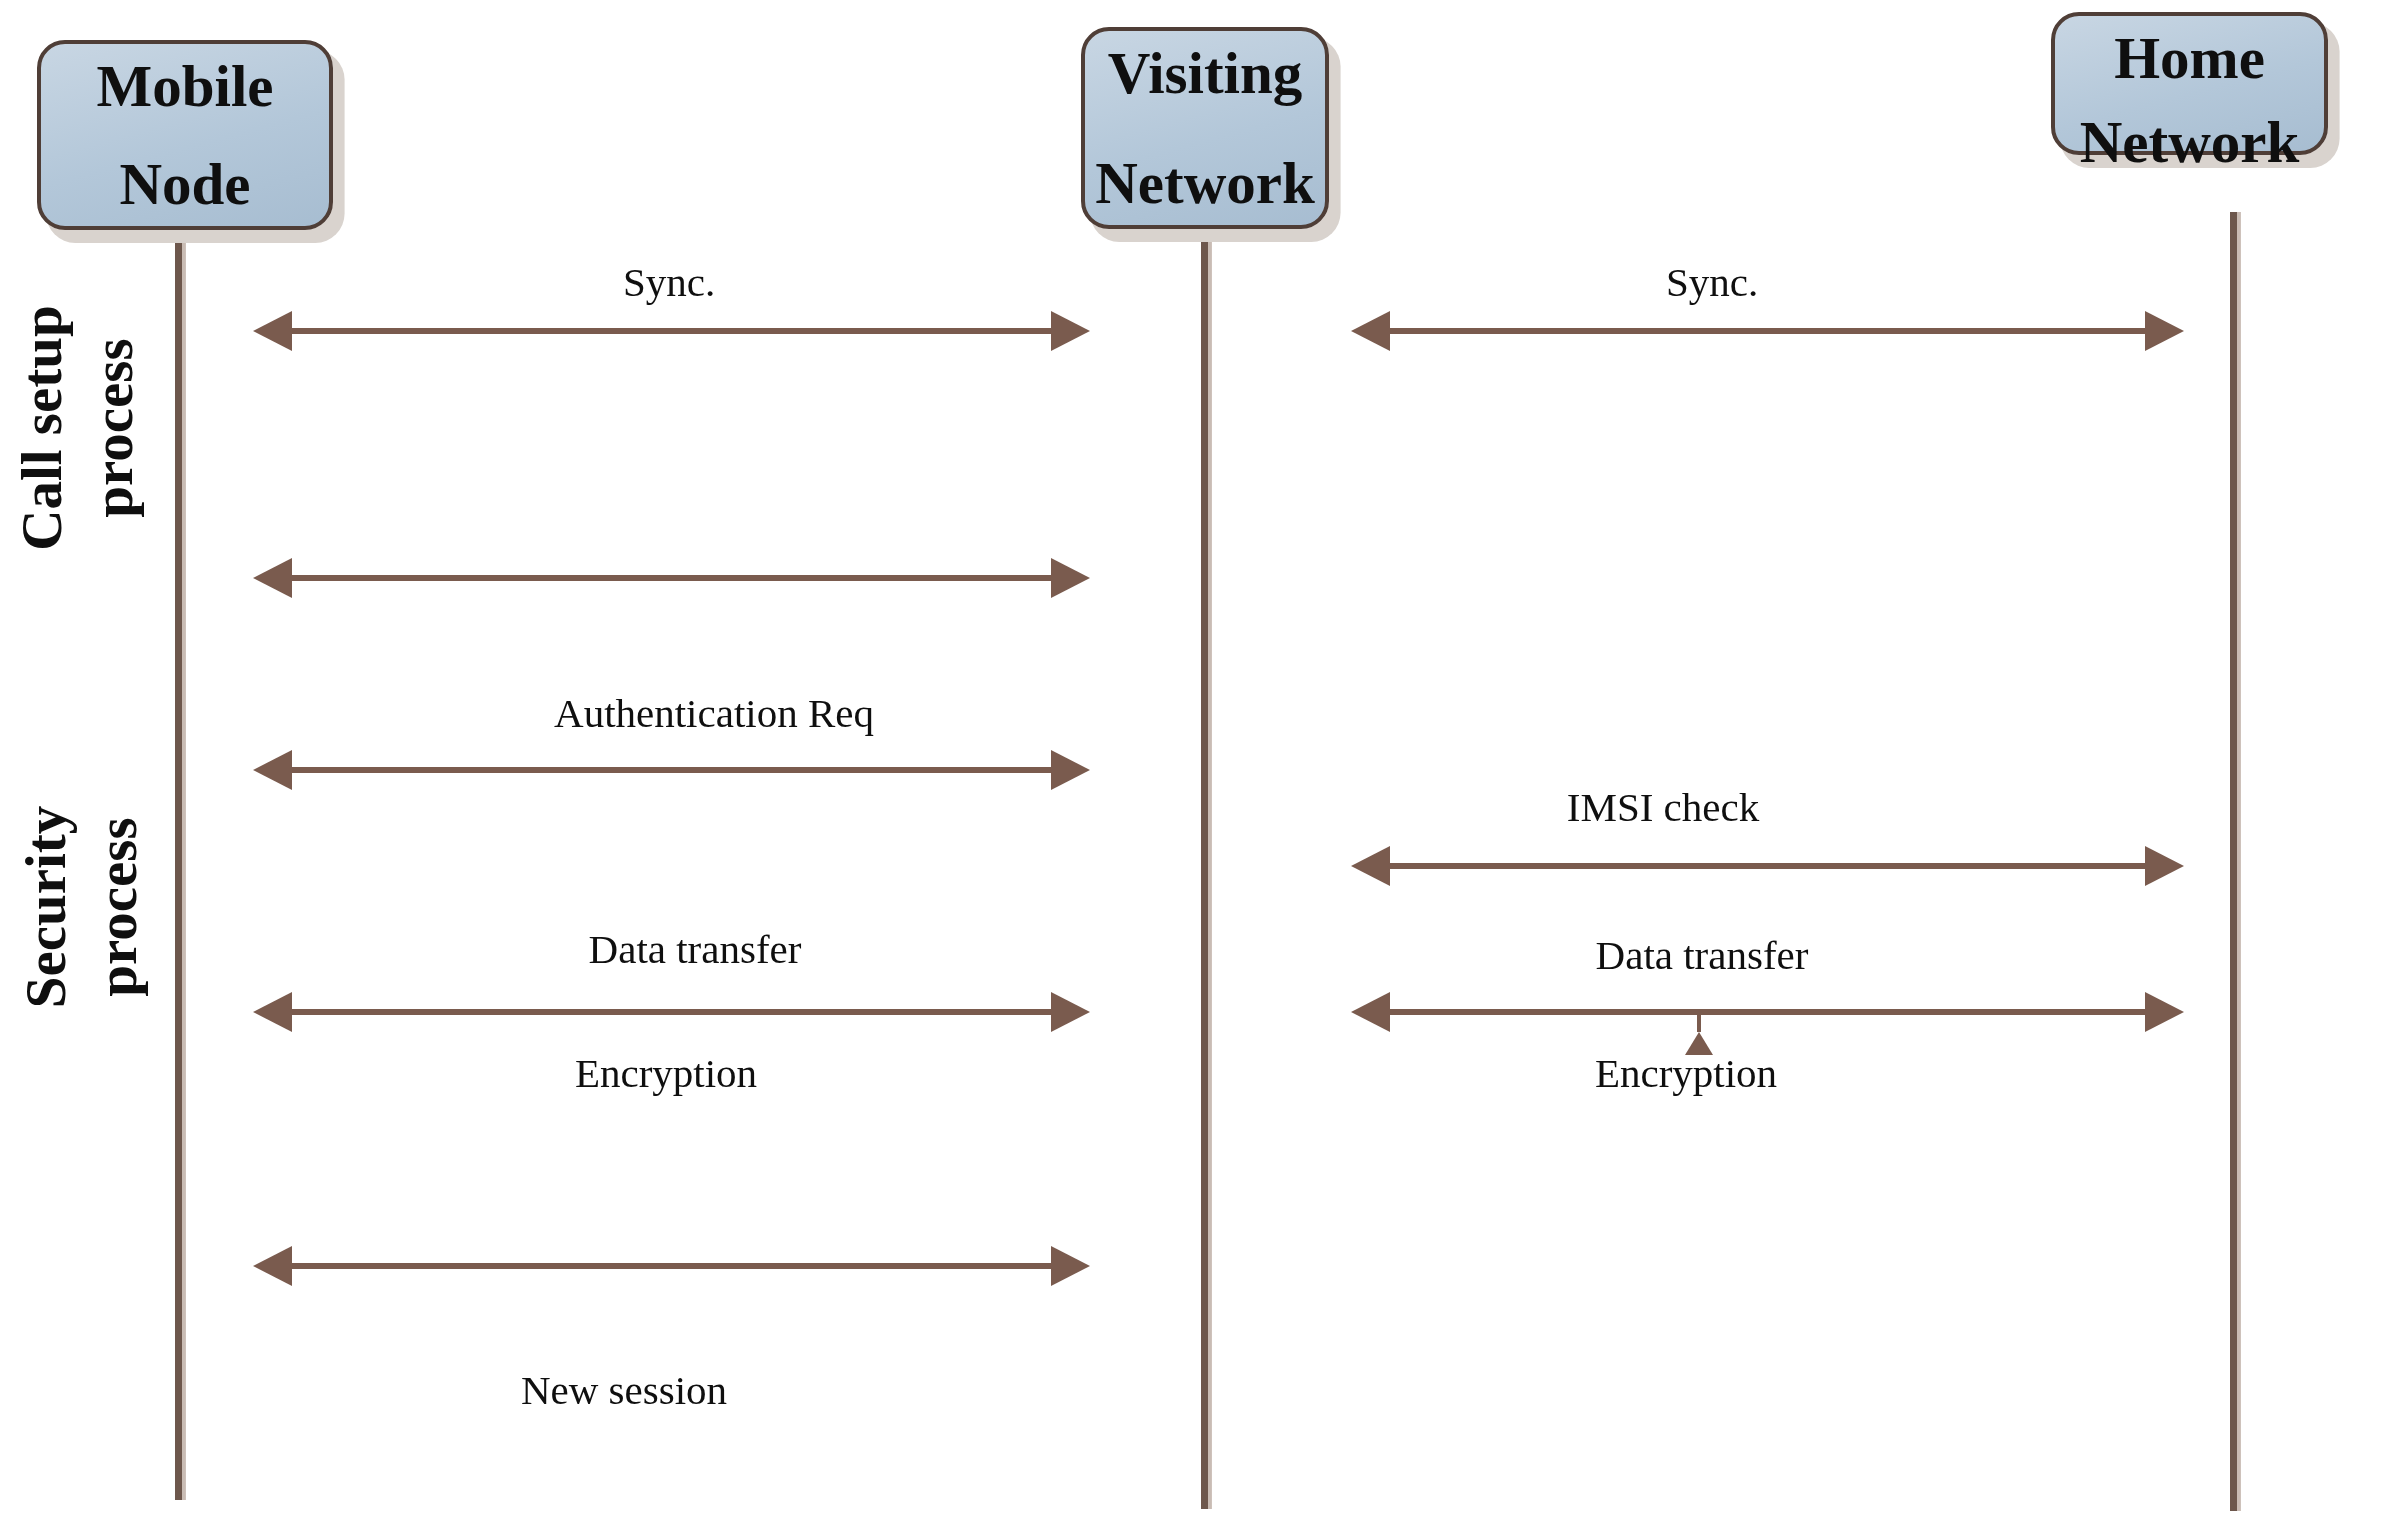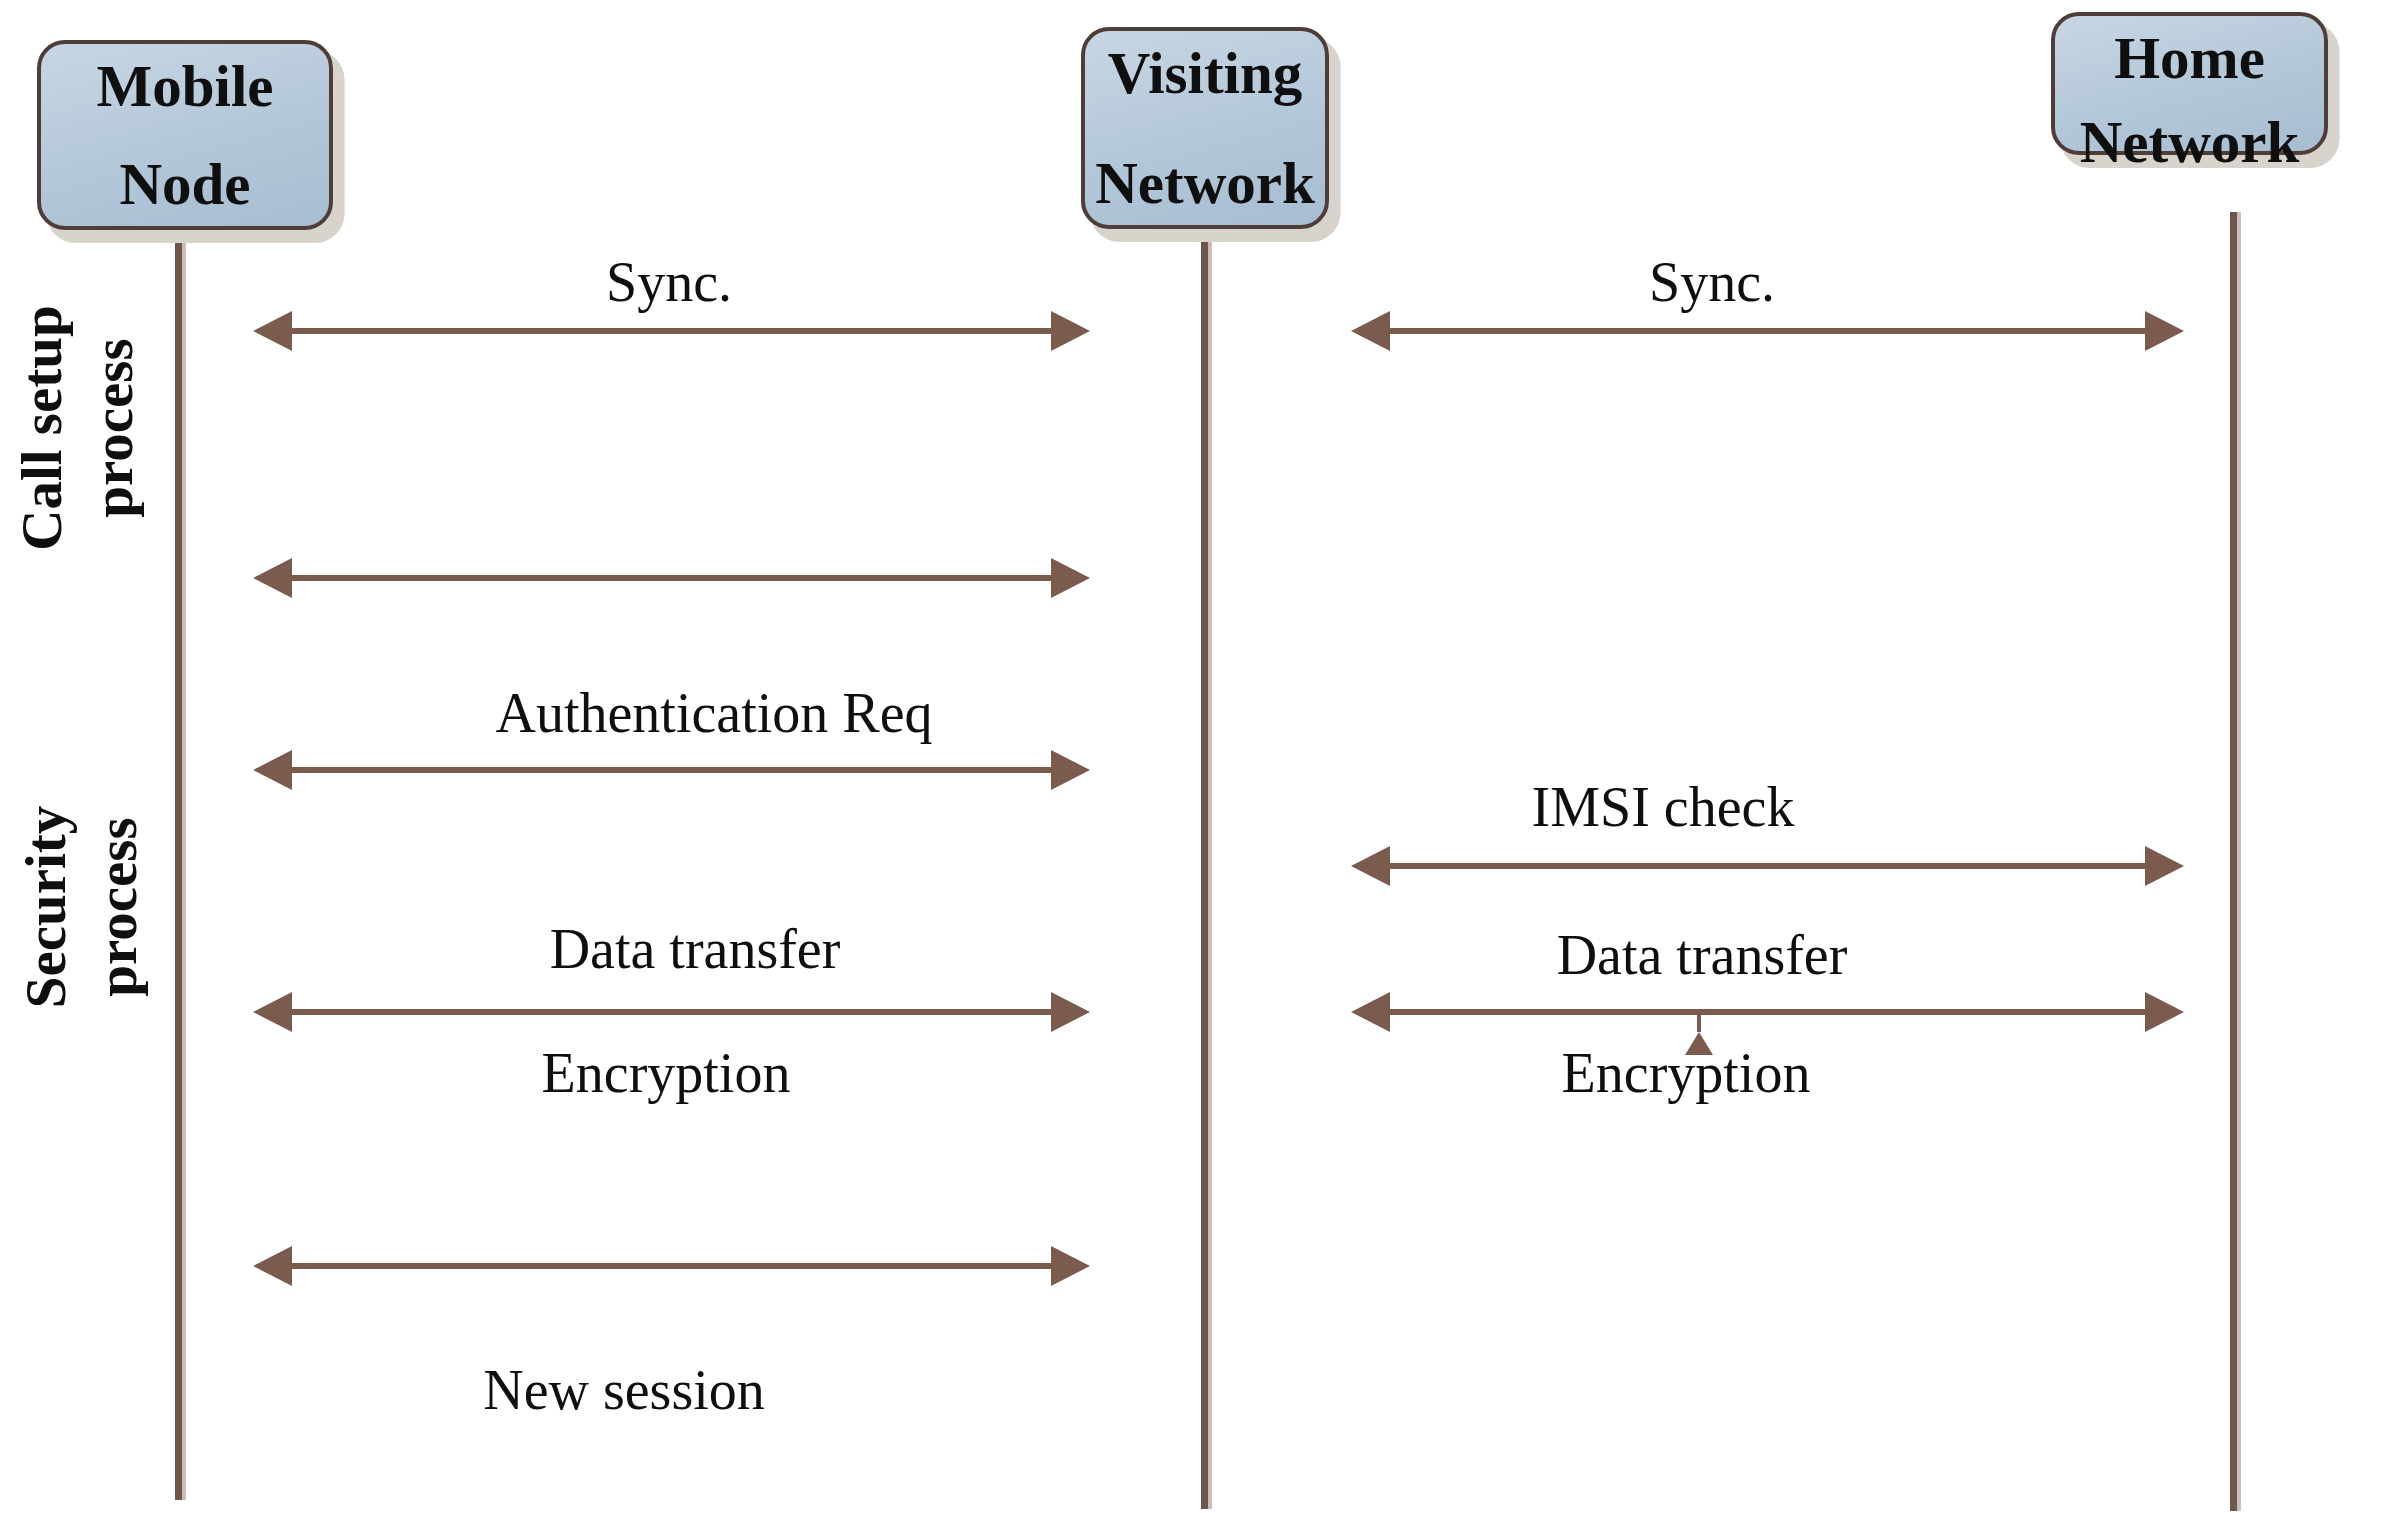--- a/index.html
+++ b/index.html
@@ -31,21 +31,21 @@
   }
   
   .arrow{position:absolute;height:40px;display:flex;align-items:center;}
   .shaft{flex:1;height:5.8px;background:var(--arrow,#7a5b4e);}
   .head{width:0;height:0;border-top:20px solid transparent;border-bottom:20px solid transparent;}
   .head.hl{border-right:39px solid var(--arrow,#7a5b4e);}
   .head.hr{border-left:39px solid var(--arrow,#7a5b4e);}
   
   .msg{
     position:absolute;transform:translateX(-50%);
-    font-size:56px;line-height:64px;white-space:nowrap;font-family:Liberation Serif, serif;
+    font-size:41px;line-height:64px;white-space:nowrap;font-family:Liberation Serif, serif;
   }
   
   .phase{
     position:absolute;width:322px;height:154px;
     transform:rotate(-90deg);
     display:flex;flex-direction:column;align-items:center;justify-content:center;
     font-weight:bold;font-size:57px;line-height:71px;
     text-align:center;white-space:nowrap;
   }
   

